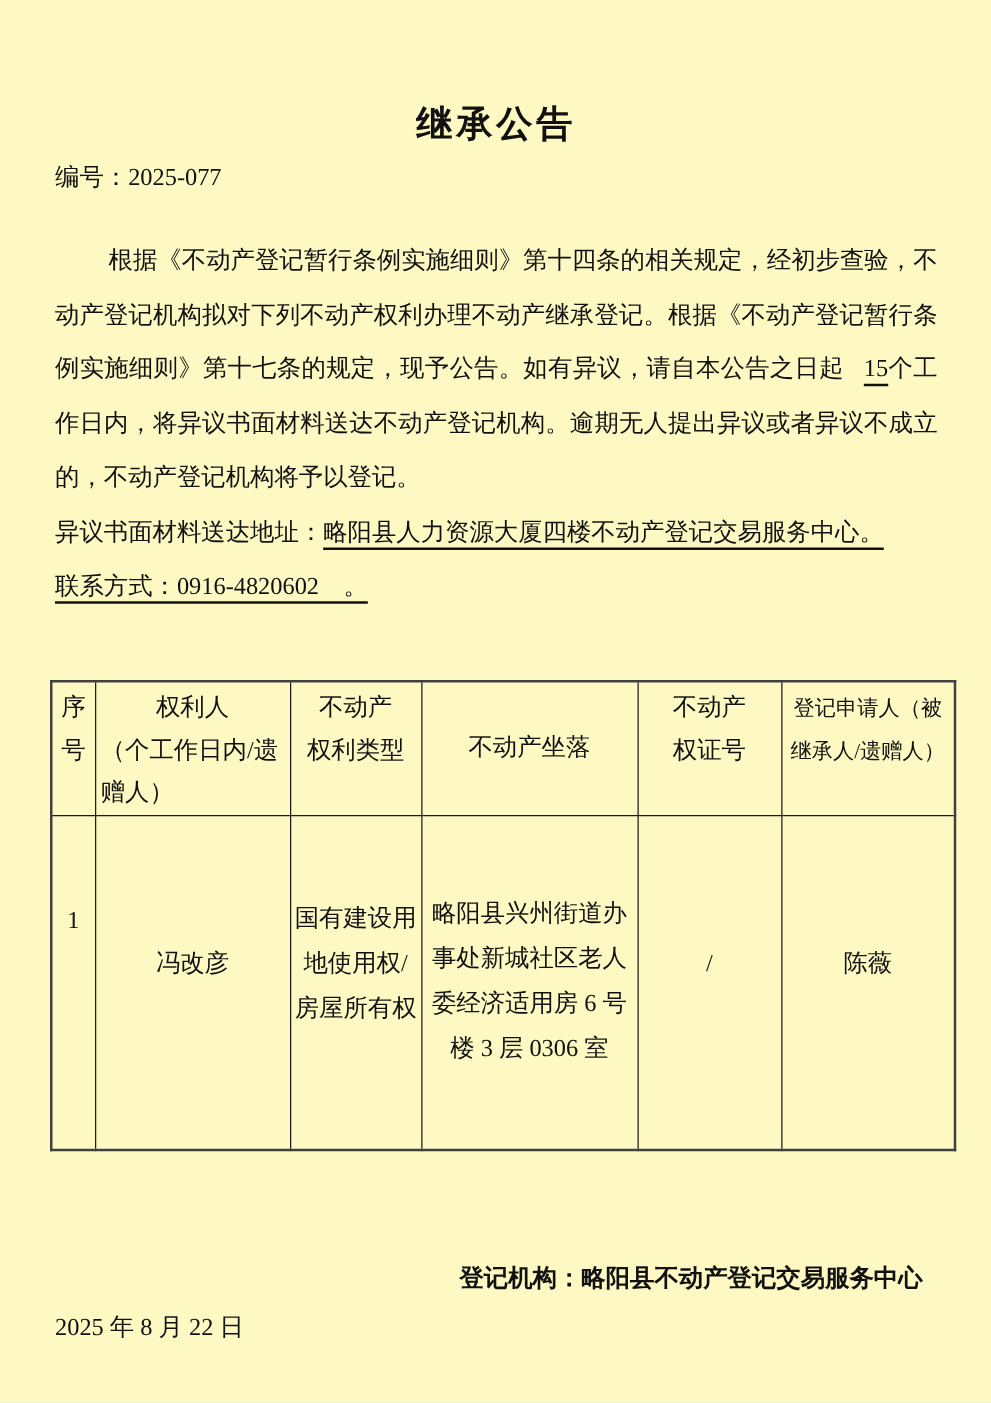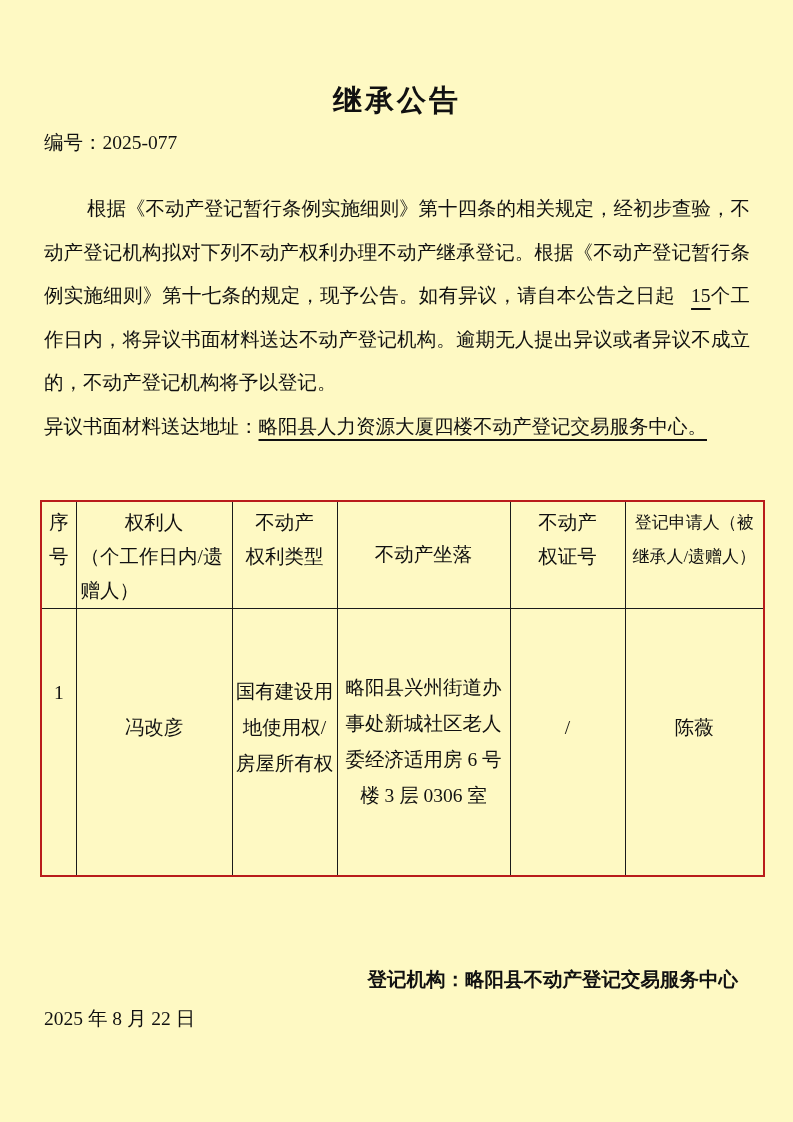--- a/index.html
+++ b/index.html
@@ -41,21 +41,21 @@
     text-decoration-thickness: 1.5px;
     font-family: Liberation Serif, serif;
   }
   .days { padding-left: 16px; }
   .doc-table {
     margin-top: 52px;
     margin-left: -4px;
     border-collapse: collapse;
     table-layout: fixed;
     width: 723px;
-    border: 2px solid #b91c1c;
+    border: 2px solid #404040;
   }
   .doc-table td {
     border: 1px solid #1b1b1b;
     font-size: 19.5px;
     font-weight: normal;
     text-align: center;
     padding: 0;
   }
   .hdr-row td {
     height: 101px;
@@ -90,20 +90,21 @@
 
 <div class="page">
 
   <div class="doc-title">继承公告</div>
 
   <div class="doc-number">编号：2025-077</div>
 
   <div class="notice">
     <p class="p-main"><span>根据《不动产登记暂行条例实施细则》第十四条的相关规定，经初步查验，不动产登记机构拟对下列不动产权利办理不动产继承登记。根据《不动产登记暂行条例实施细则》第十七条的规定，现予公告。如有异议，请自本公告之日起</span><span class="u days">15</span><span>个工作日内，将异议书面材料送达不动产登记机构。逾期无人提出异议或者异议不成立的，不动产登记机构将予以登记。</span></p>
     <p class="p-addr"><span>异议书面材料送达地址：</span><span class="u">略阳县人力资源大厦四楼不动产登记交易服务中心。</span></p>
+    <p class="p-contact"><span class="u">联系方式：0916-4820602　。</span></p>
   </div>
 
   <table class="doc-table">
     <colgroup>
       <col style="width:35px">
         <col style="width:156px">
         <col style="width:105px">
       <col style="width:173px">
         <col style="width:115px">
         <col style="width:139px">

